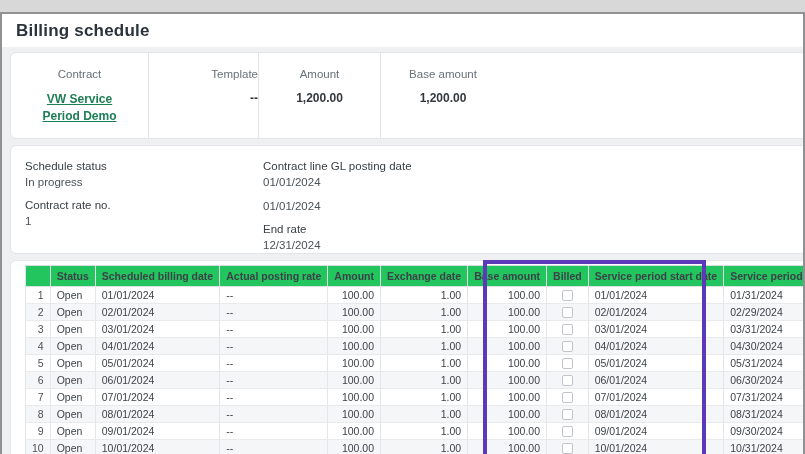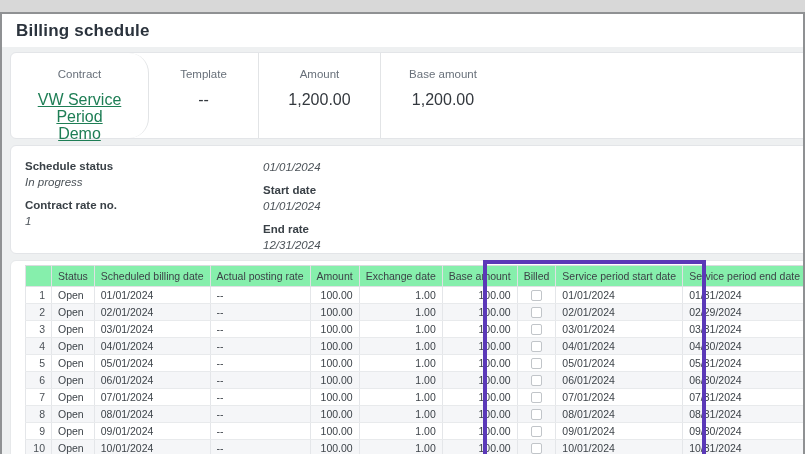--- a/index.html
+++ b/index.html
@@ -42,61 +42,60 @@
   .card.summary { left: 8px; top: 38px; right: -6px; height: 87px; display: flex; }
   .card.details { left: 8px; top: 131px; right: -6px; height: 109px; }
 
   
   .sum-col {
     position: relative;
     padding-top: 15px;
     text-align: center;
     flex: 0 0 auto;
   }
-  .sum-col.c0 { width: 138px; border-radius: 20px; }
-  .sum-col.c1 { width: 110px; }
+  .sum-col.c0 { width: 138px; }
+  .sum-col.c1 { width: 110px; text-align: right; }
   .sum-col.c2 { width: 122px; }
   .sum-col.c3 { width: 124px; }
   .sum-col.divider { border-right: 1px solid #e2e4e6; }
   .sum-col.divider::after { content: ""; }
   .sum-label {
     font-size: 11.5px;
     color: #68707a;
   }
   .sum-value {
     margin-top: 11px;
-    font-size: 16px;
-    font-weight: 400;
+    font-size: 12px;
+    font-weight: 700;
     color: #33383e;
   }
   .sum-value .contract-link {
     display: inline-block;
     max-width: 86px;
     color: #1e7e55;
     text-decoration: underline;
     line-height: 17px;
     cursor: pointer;
   }
 
   
   .det-col { position: absolute; top: 13px; }
   .det-col.left { left: 14px; }
   .det-col.right { left: 252px; }
   .det-pair { margin-bottom: 8px; }
   .det-label {
     font-size: 11.5px;
-    font-weight: 700;
+    font-weight: 400;
     color: #3a4147;
     line-height: 15px;
   }
   .det-value {
     font-size: 11.5px;
     color: #4b5258;
     line-height: 16px;
-    font-style: italic;
   }
 
   
   .table-panel {
     position: absolute;
     left: 8px; top: 246px; right: -6px;
     height: 201px;
     background: #ffffff;
     border: 1px solid #e6e8ea;
     border-radius: 6px 6px 0 0;
@@ -104,22 +103,22 @@
   table.schedule {
     position: absolute;
     left: 14px; top: 4px;
     border-collapse: collapse;
     table-layout: fixed;
     font-size: 10.5px;
     color: #3d4349;
   }
   table.schedule th {
     height: 21px;
-    background: #86efac;
-    font-weight: 400;
+    background: #22c55e;
+    font-weight: 700;
     color: #3c4247;
     border: 1px solid #dfe1e4;
     border-top: 1px solid #d9dbde;
     padding: 0 6px;
     white-space: nowrap;
     overflow: hidden;
   }
   table.schedule td {
     height: 17px;
     border-right: 1px solid #e4e6e9;
@@ -210,24 +209,24 @@
         <div class="det-label">Schedule status</div>
         <div class="det-value">In progress</div>
       </div>
       <div class="det-pair">
         <div class="det-label">Contract rate no.</div>
         <div class="det-value">1</div>
       </div>
     </div>
     <div class="det-col right">
       <div class="det-pair">
+        <div class="det-label">Contract line GL posting date</div>
         <div class="det-value">01/01/2024</div>
       </div>
       <div class="det-pair">
-        <div class="det-label">Start date</div>
         <div class="det-value">01/01/2024</div>
       </div>
       <div class="det-pair">
         <div class="det-label">End rate</div>
         <div class="det-value">12/31/2024</div>
       </div>
     </div>
   </div>
 
   <div class="table-panel">

